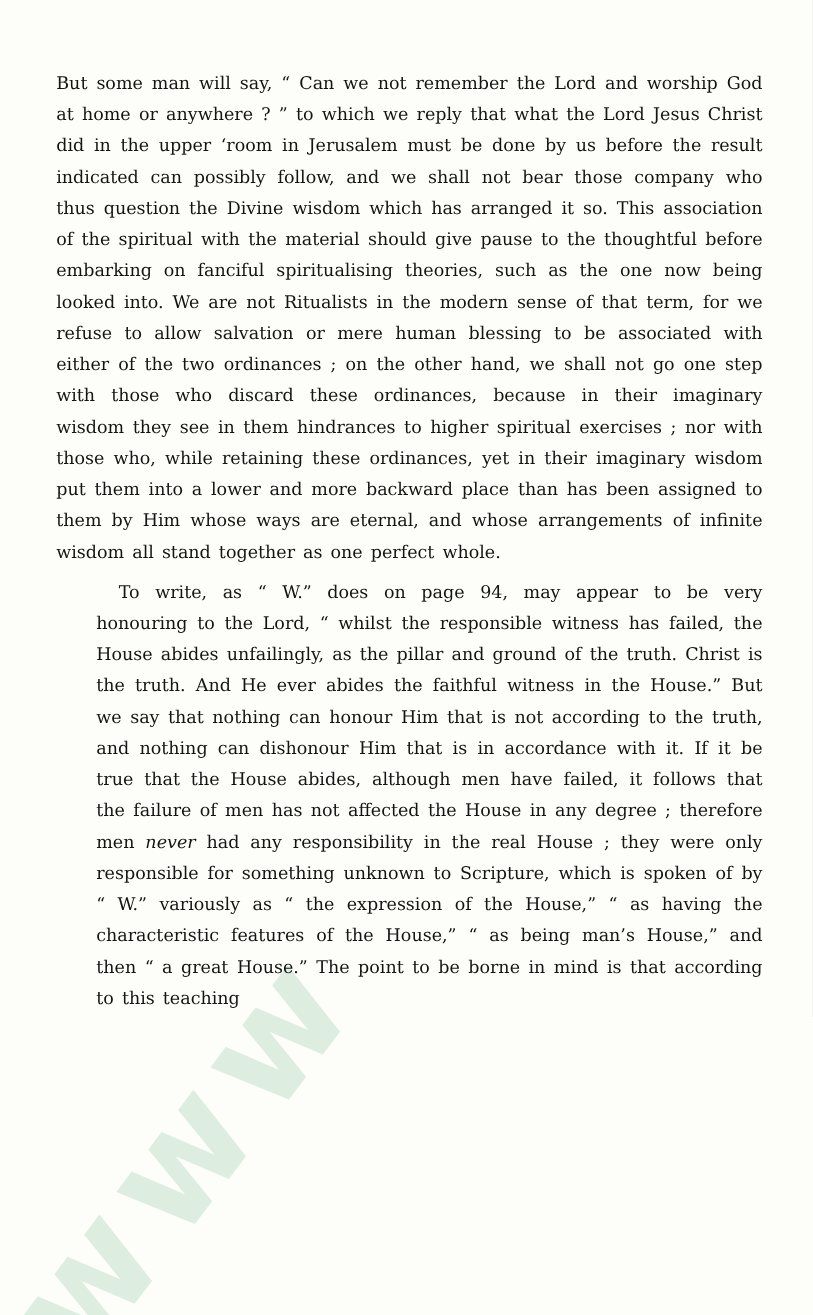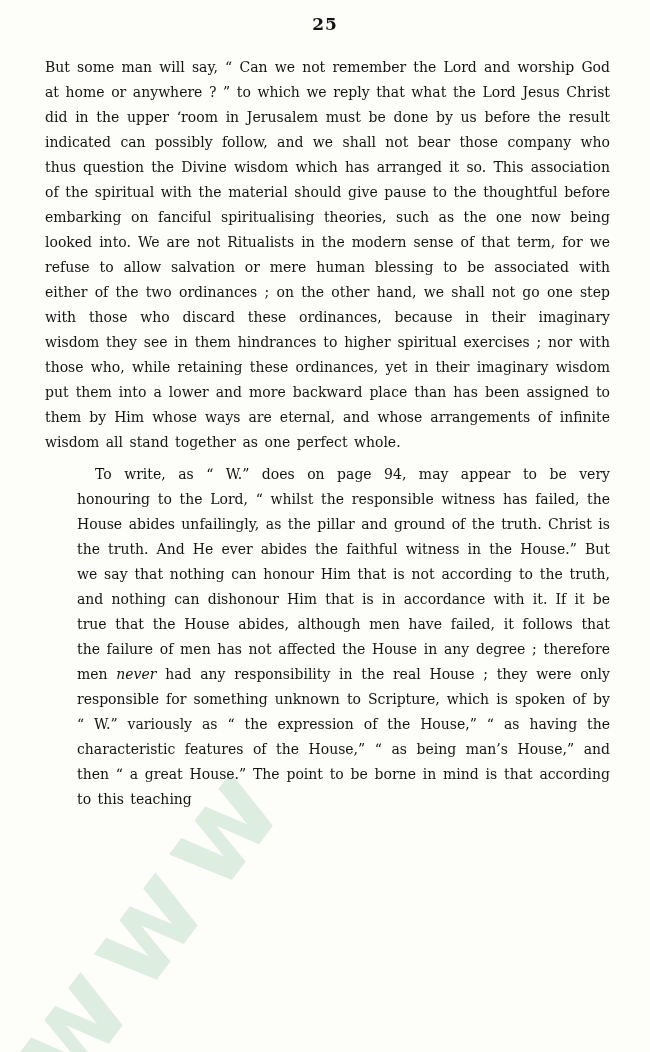--- a/index.html
+++ b/index.html
@@ -68,18 +68,17 @@
     z-index: 1;
     user-select: none;
     pointer-events: none;
   }
 </style>
 </head>
 <body>
 
 <div class="page">
   <div class="watermark">www</div>
-  <div class="page-number">25</div>
   <div class="text-block" id="paragraphs">
       <p><span>But some man will say, “ Can we not remember the Lord and worship God at home or anywhere ? ” to which we reply that what the Lord Jesus Christ did in the upper ‘room in Jerusalem must be done by us before the result indicated can possibly follow, and we shall not bear those company who thus question the Divine wisdom which has arranged it so.  This association of the spiritual with the material should give pause to the thoughtful before embarking on fanciful spiritualising theories, such as the one now being looked into.  We are not Ritualists in the modern sense of that term, for we refuse to allow salvation or mere human blessing to be associated with either of the two ordinances ; on the other hand, we shall not go one step with those who discard these ordinances, because in their imaginary wisdom they see in them hindrances to higher spiritual exercises ; nor with those who, while retaining these ordinances, yet in their imaginary wisdom put them into a lower and more backward place than has been assigned to them by Him whose ways are eternal, and whose arrangements of infinite wisdom all stand together as one perfect whole.</span></p>
       <p class="indent"><span>To write, as “ W.” does on page 94, may appear to be very honouring to the Lord, “ whilst the responsible witness has failed, the House abides unfailingly, as the pillar and ground of the truth.  Christ is the truth.  And He ever abides the faithful witness in the House.”   But we say that nothing can honour Him that is not according to the truth, and nothing can dishonour Him that is in accordance with it.  If it be true that the House abides, although men have failed, it follows that the failure of men has not affected the House in any degree ;  therefore men </span><span class="italic">never</span><span> had any responsibility in the real House ;  they were only responsible for something unknown to Scripture, which is spoken of by “ W.” variously as “ the expression of the House,” “ as having the characteristic features of the House,” “ as being man’s House,” and then “ a great House.”  The point to be borne in mind is that according to this teaching</span></p>
     </div>
 </div>
 
 </body></html>

